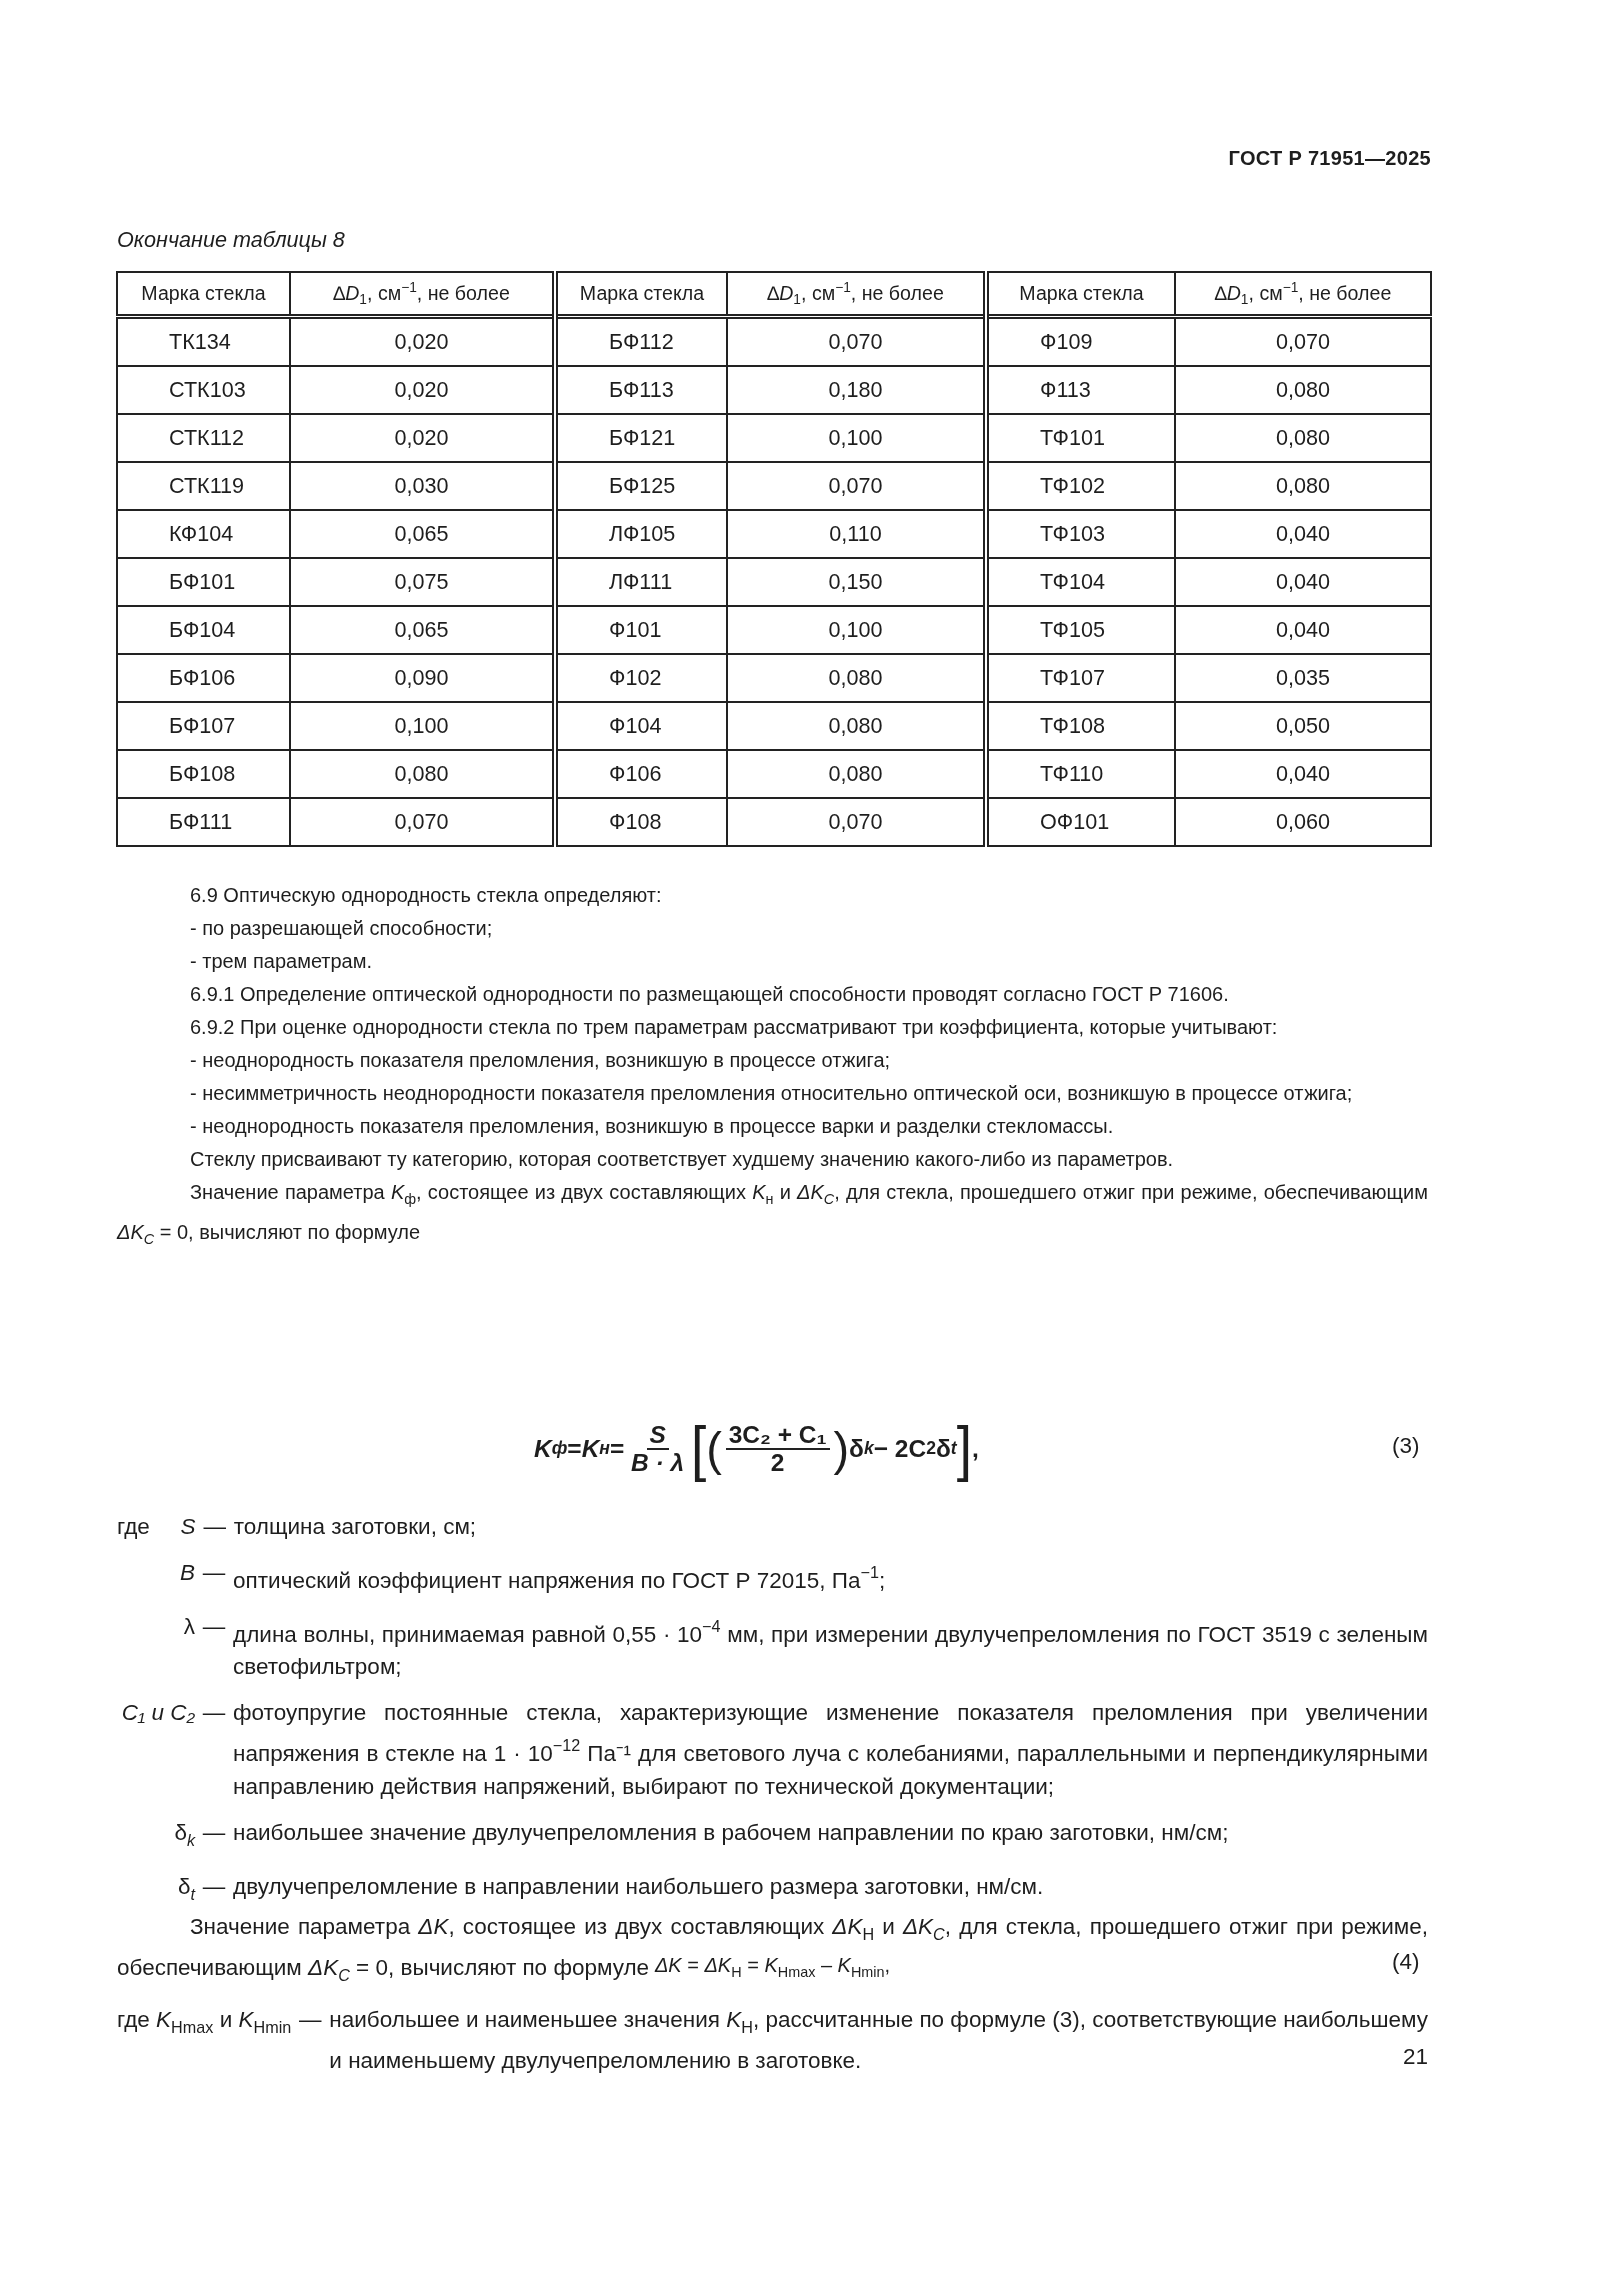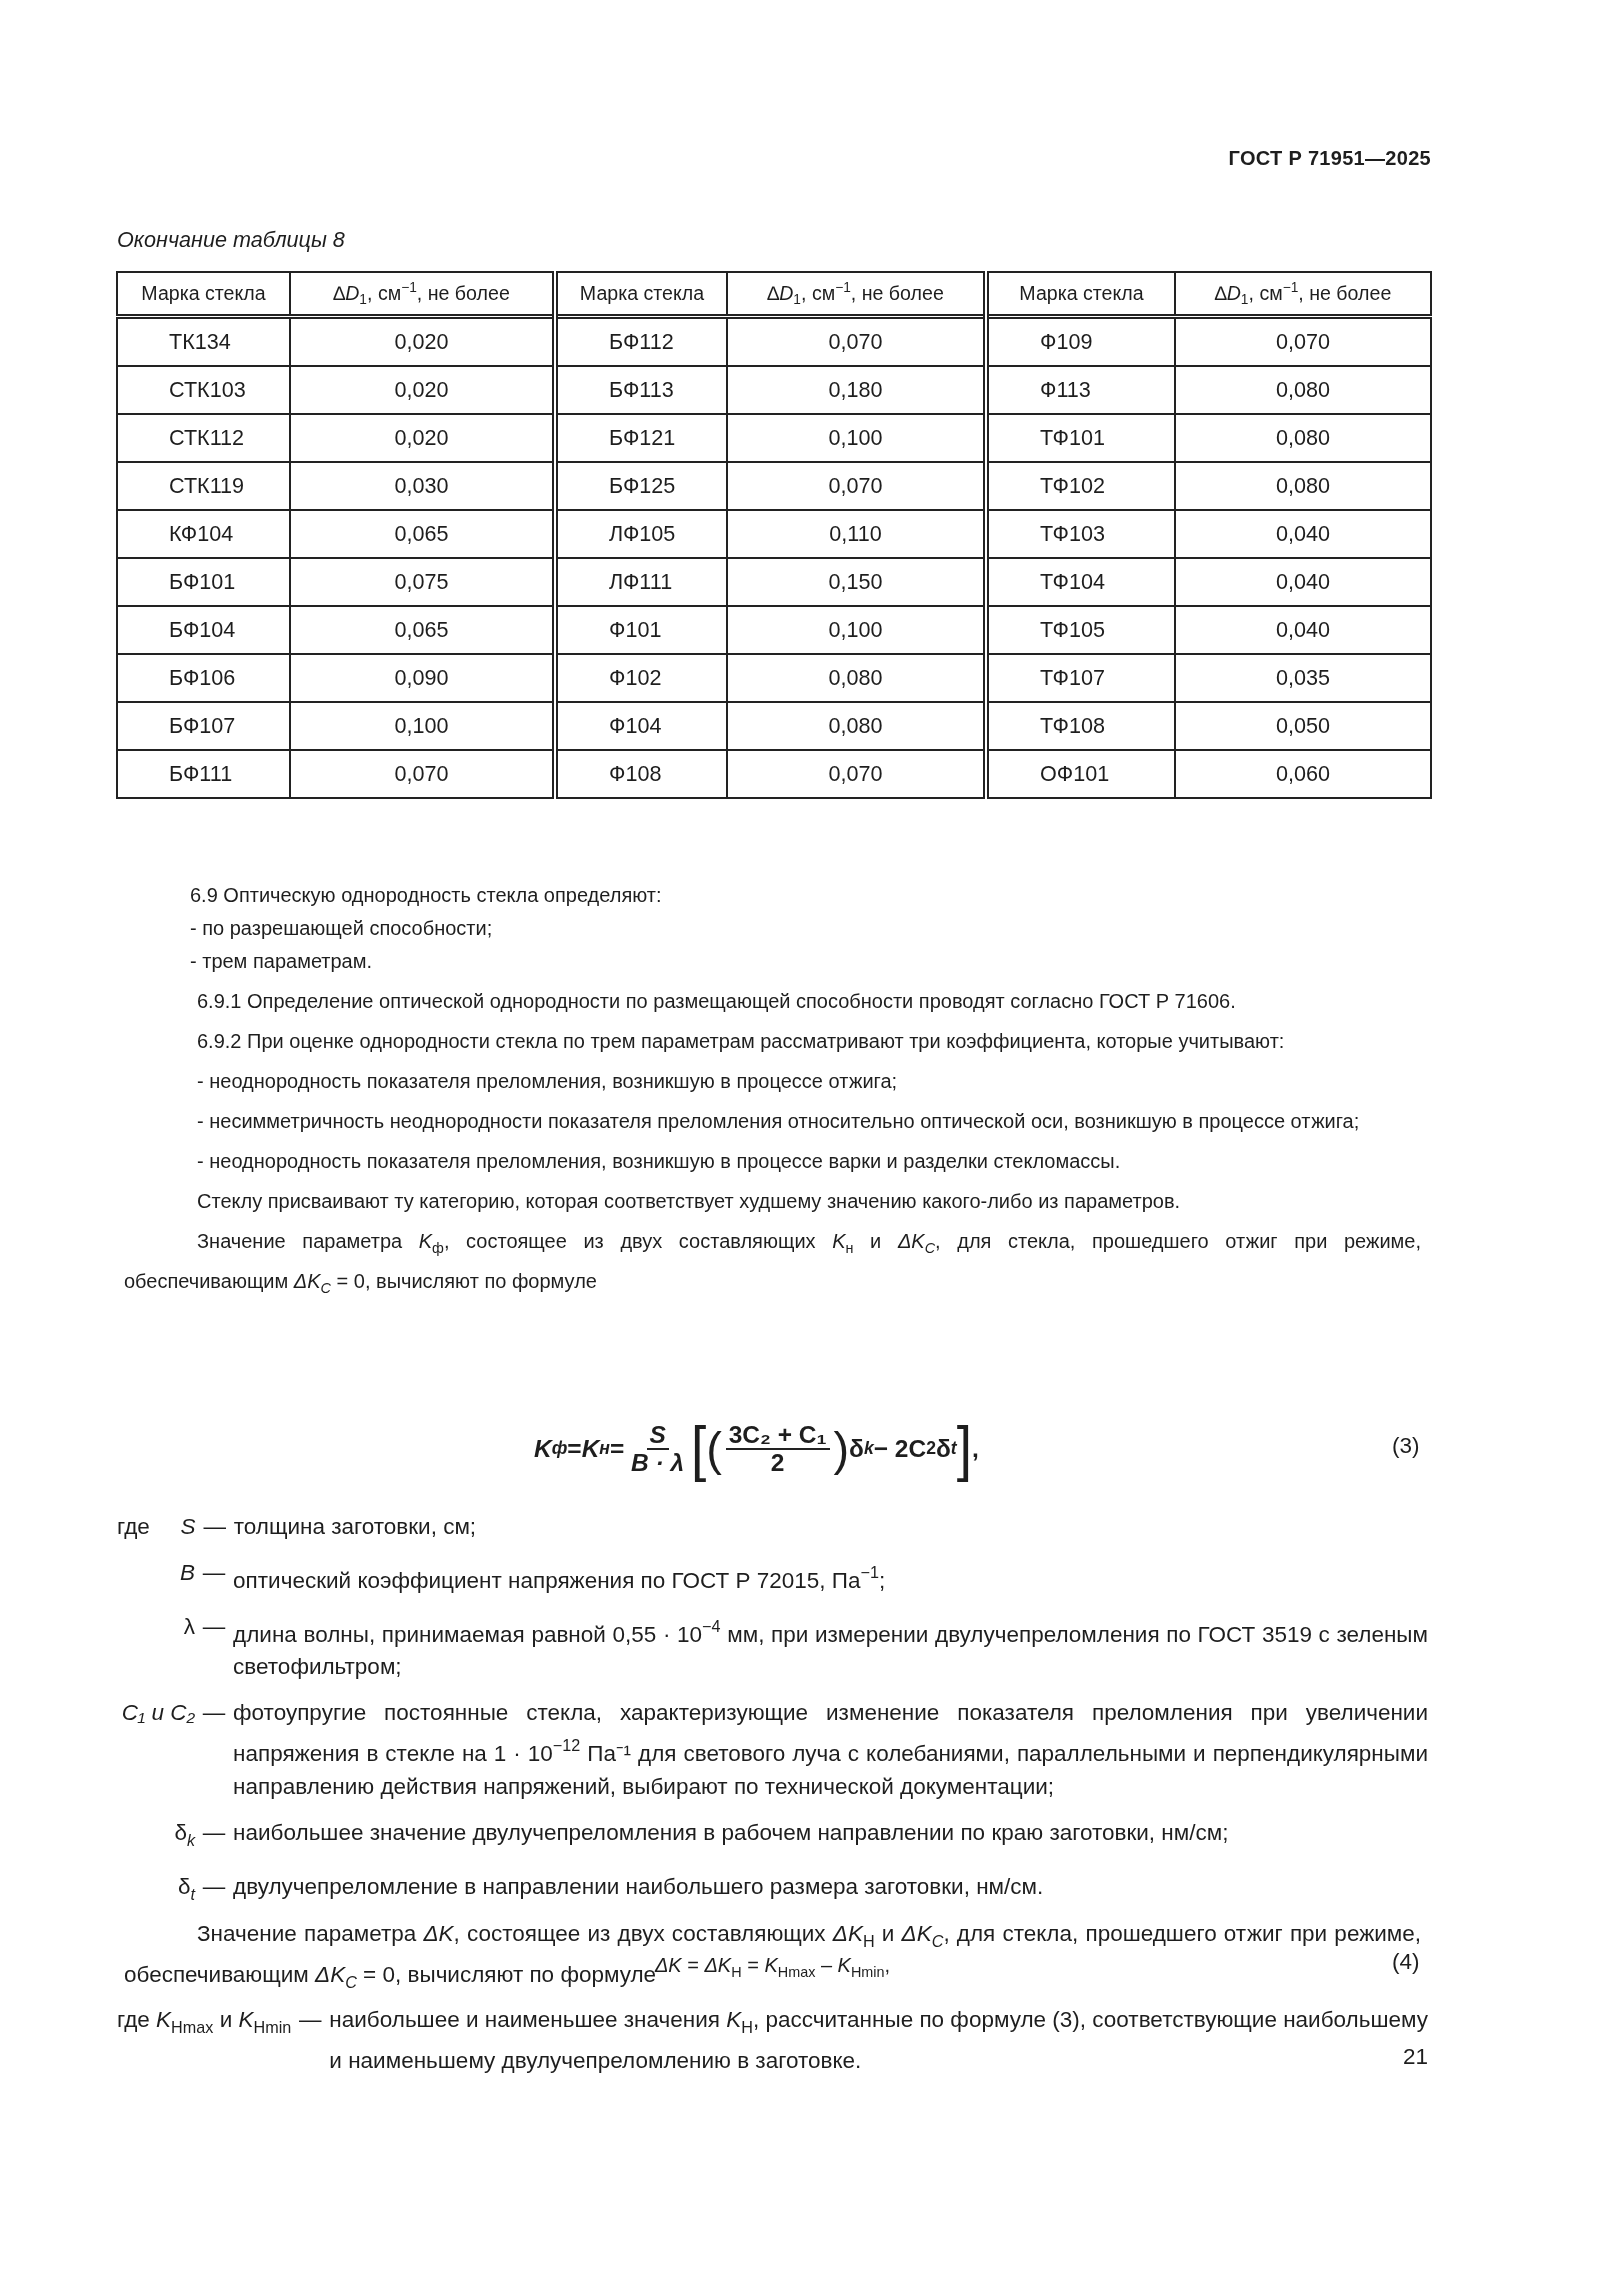--- a/index.html
+++ b/index.html
@@ -27,21 +27,21 @@
   .gtable td { height: 46px; }
   .gtable td.mark { text-align: left; padding-left: 51px; }
   .gtable .sep-left { border-left: 6.9px double #222; }
   .gtable th.h-mark { text-align: center; }
   .gtable .sub { font-size: 0.7em; vertical-align: -0.35em; }
   .gtable .sup { font-size: 0.7em; vertical-align: 0.55em; }
   .gtable i { font-style: italic; }
 
   
   .text { position: absolute; left: 117px; width: 1311px; font-size: 20px; line-height: 33px; }
-  .para { text-indent: 73px; text-align: justify; margin: 7px; }
+  .para { text-indent: 73px; text-align: justify; margin: 0; }
   .line { margin: 0; padding-left: 73px; }
   i.v { font-style: italic; }
   .sb { font-size: 0.72em; vertical-align: -0.35em; }
   .sp { font-size: 0.72em; vertical-align: 0.6em; }
 
   .formula3 {
     position: absolute; top: 1421px; left: 534px; font-weight: bold; font-size: 24.5px;
     display: flex; align-items: center; font-style: italic;
   }
   .frac { display: inline-flex; flex-direction: column; align-items: center; margin: 0 3.9px; vertical-align: middle; }
@@ -150,20 +150,28 @@
         <td class="mark sep-left">ТФ107</td>
         <td class="value">0,035</td>
       </tr>
       <tr>
         <td class="mark">БФ107</td>
         <td class="value">0,100</td>
         <td class="mark sep-left">Ф104</td>
         <td class="value">0,080</td>
         <td class="mark sep-left">ТФ108</td>
         <td class="value">0,050</td>
+      </tr>
+      <tr>
+        <td class="mark">БФ108</td>
+        <td class="value">0,080</td>
+        <td class="mark sep-left">Ф106</td>
+        <td class="value">0,080</td>
+        <td class="mark sep-left">ТФ110</td>
+        <td class="value">0,040</td>
       </tr>
       <tr>
         <td class="mark">БФ111</td>
         <td class="value">0,070</td>
         <td class="mark sep-left">Ф108</td>
         <td class="value">0,070</td>
         <td class="mark sep-left">ОФ101</td>
         <td class="value">0,060</td>
       </tr>
     </tbody>

